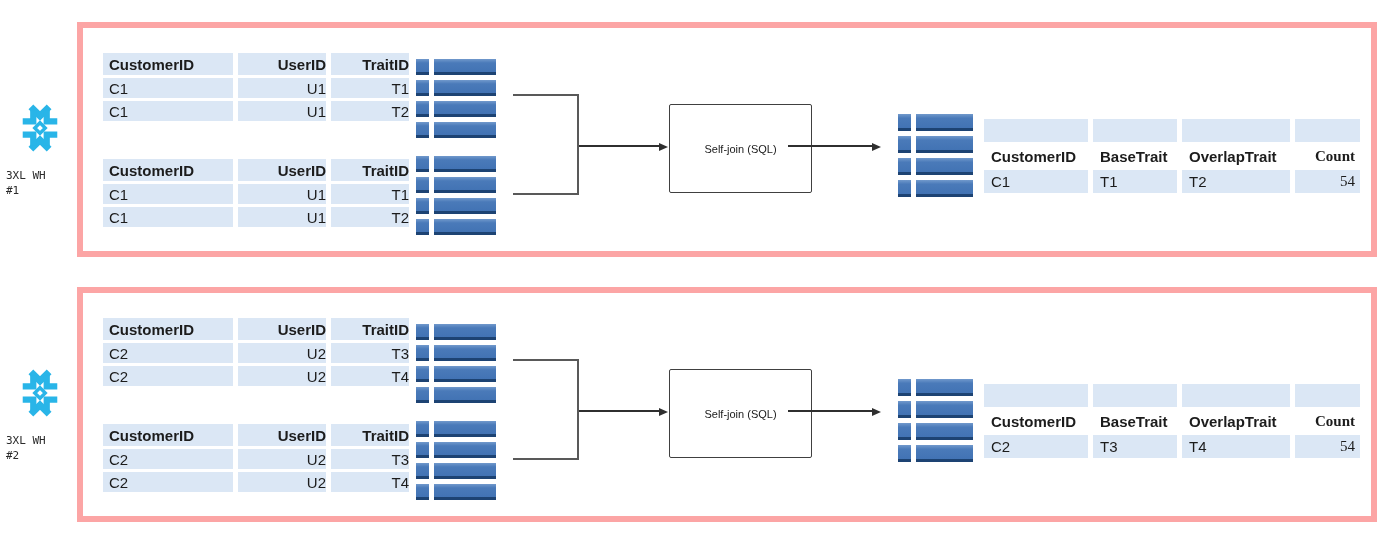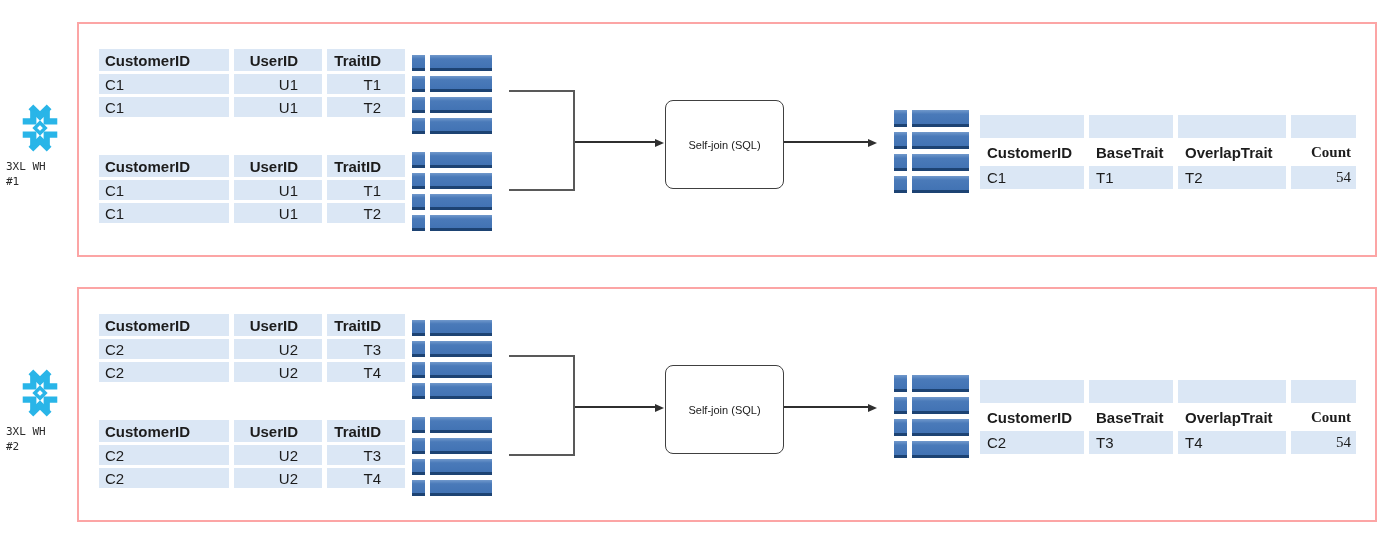--- a/index.html
+++ b/index.html
@@ -1,35 +1,35 @@
 <!DOCTYPE html>
 <html><head>
 <meta charset="utf-8">
 <style>
   html,body{margin:0;padding:0;background:#ffffff;}
   #stage{position:relative;width:1400px;height:546px;background:#ffffff;overflow:hidden;
          font-family:"Liberation Sans", sans-serif;color:#1c1c1c;}
-  .panel{position:absolute;left:77px;width:1300px;height:235px;border:2px solid #fca5a5;
+  .panel{position:absolute;left:77px;width:1300px;height:235px;border:6px solid #fca5a5;
          background:#ffffff;box-sizing:border-box;}
   .panel-inner{position:absolute;left:0;top:0;right:0;bottom:0;}
 
   
   .wh{position:absolute;left:6px;width:70px;}
   .wh svg{display:block;margin-left:10px;}
-  .whlabel{margin-top:7px;font-family:"DejaVu Sans Mono", monospace;font-size:11px;
+  .whlabel{margin-top:16px;font-family:"DejaVu Sans Mono", monospace;font-size:11px;
            line-height:15px;color:#2b2b2b;}
 
   
   .itable{position:absolute;display:grid;grid-template-columns:130px 88px 78px;
           grid-template-rows:22px 20px 20px;gap:3px 5px;font-size:15px;}
   .itable .cell{background:#dbe7f5;display:flex;align-items:center;}
   .rtable .cell{background:#dbe7f5;display:flex;align-items:center;}
   .cell.h{font-weight:bold;}
   .cell.al{justify-content:flex-start;padding-left:6px;box-sizing:border-box;}
-  .cell.ar{justify-content:flex-end;padding-right:24px;box-sizing:border-box;}
+  .cell.ar{justify-content:flex-end;padding-right:0;box-sizing:border-box;}
 
   
   .rtable{position:absolute;display:grid;grid-template-columns:104px 84px 108px 65px;
           grid-template-rows:23px 22px 23px;gap:3px 5px;font-size:15px;}
   .rtable .cell.hdr{background:transparent;font-weight:bold;}
   .rtable .cell.al{padding-left:7px;}
   .rtable .cell.ar{padding-right:5px;font-family:Liberation Serif, serif;}
 
   
   .licon{position:absolute;}
@@ -41,22 +41,22 @@
   .bar{width:62px;}
   .licon.big .bar{width:57px;}
 
   
   .bracket{position:absolute;border-top:2px solid #595959;border-right:2px solid #595959;
            border-bottom:2px solid #595959;box-sizing:border-box;}
   .arrow{position:absolute;height:0;border-top:2px solid #2f2f2f;}
   .arrow::after{content:"";position:absolute;right:-9px;top:-4px;width:0;height:0;
                 border-left:9px solid #2f2f2f;border-top:4px solid transparent;
                 border-bottom:4px solid transparent;}
-  .sjbox{position:absolute;width:119px;height:89px;background:#ffffff;border:1.5px solid #404040;
-         border-radius:8px;display:flex;align-items:center;justify-content:center;
+  .sjbox{position:absolute;width:143px;height:89px;background:#ffffff;border:1.5px solid #404040;
+         border-radius:2px;display:flex;align-items:center;justify-content:center;
          font-size:11px;color:#1a1a1a;box-sizing:border-box;}
 </style>
 </head>
 <body>
 
 <div id="stage">
 
   <div class="wh" style="top:104px;">
     <svg width="48" height="48" viewBox="0 0 100 100">
       <g stroke="#29b5e8" fill="none" stroke-linejoin="miter">

